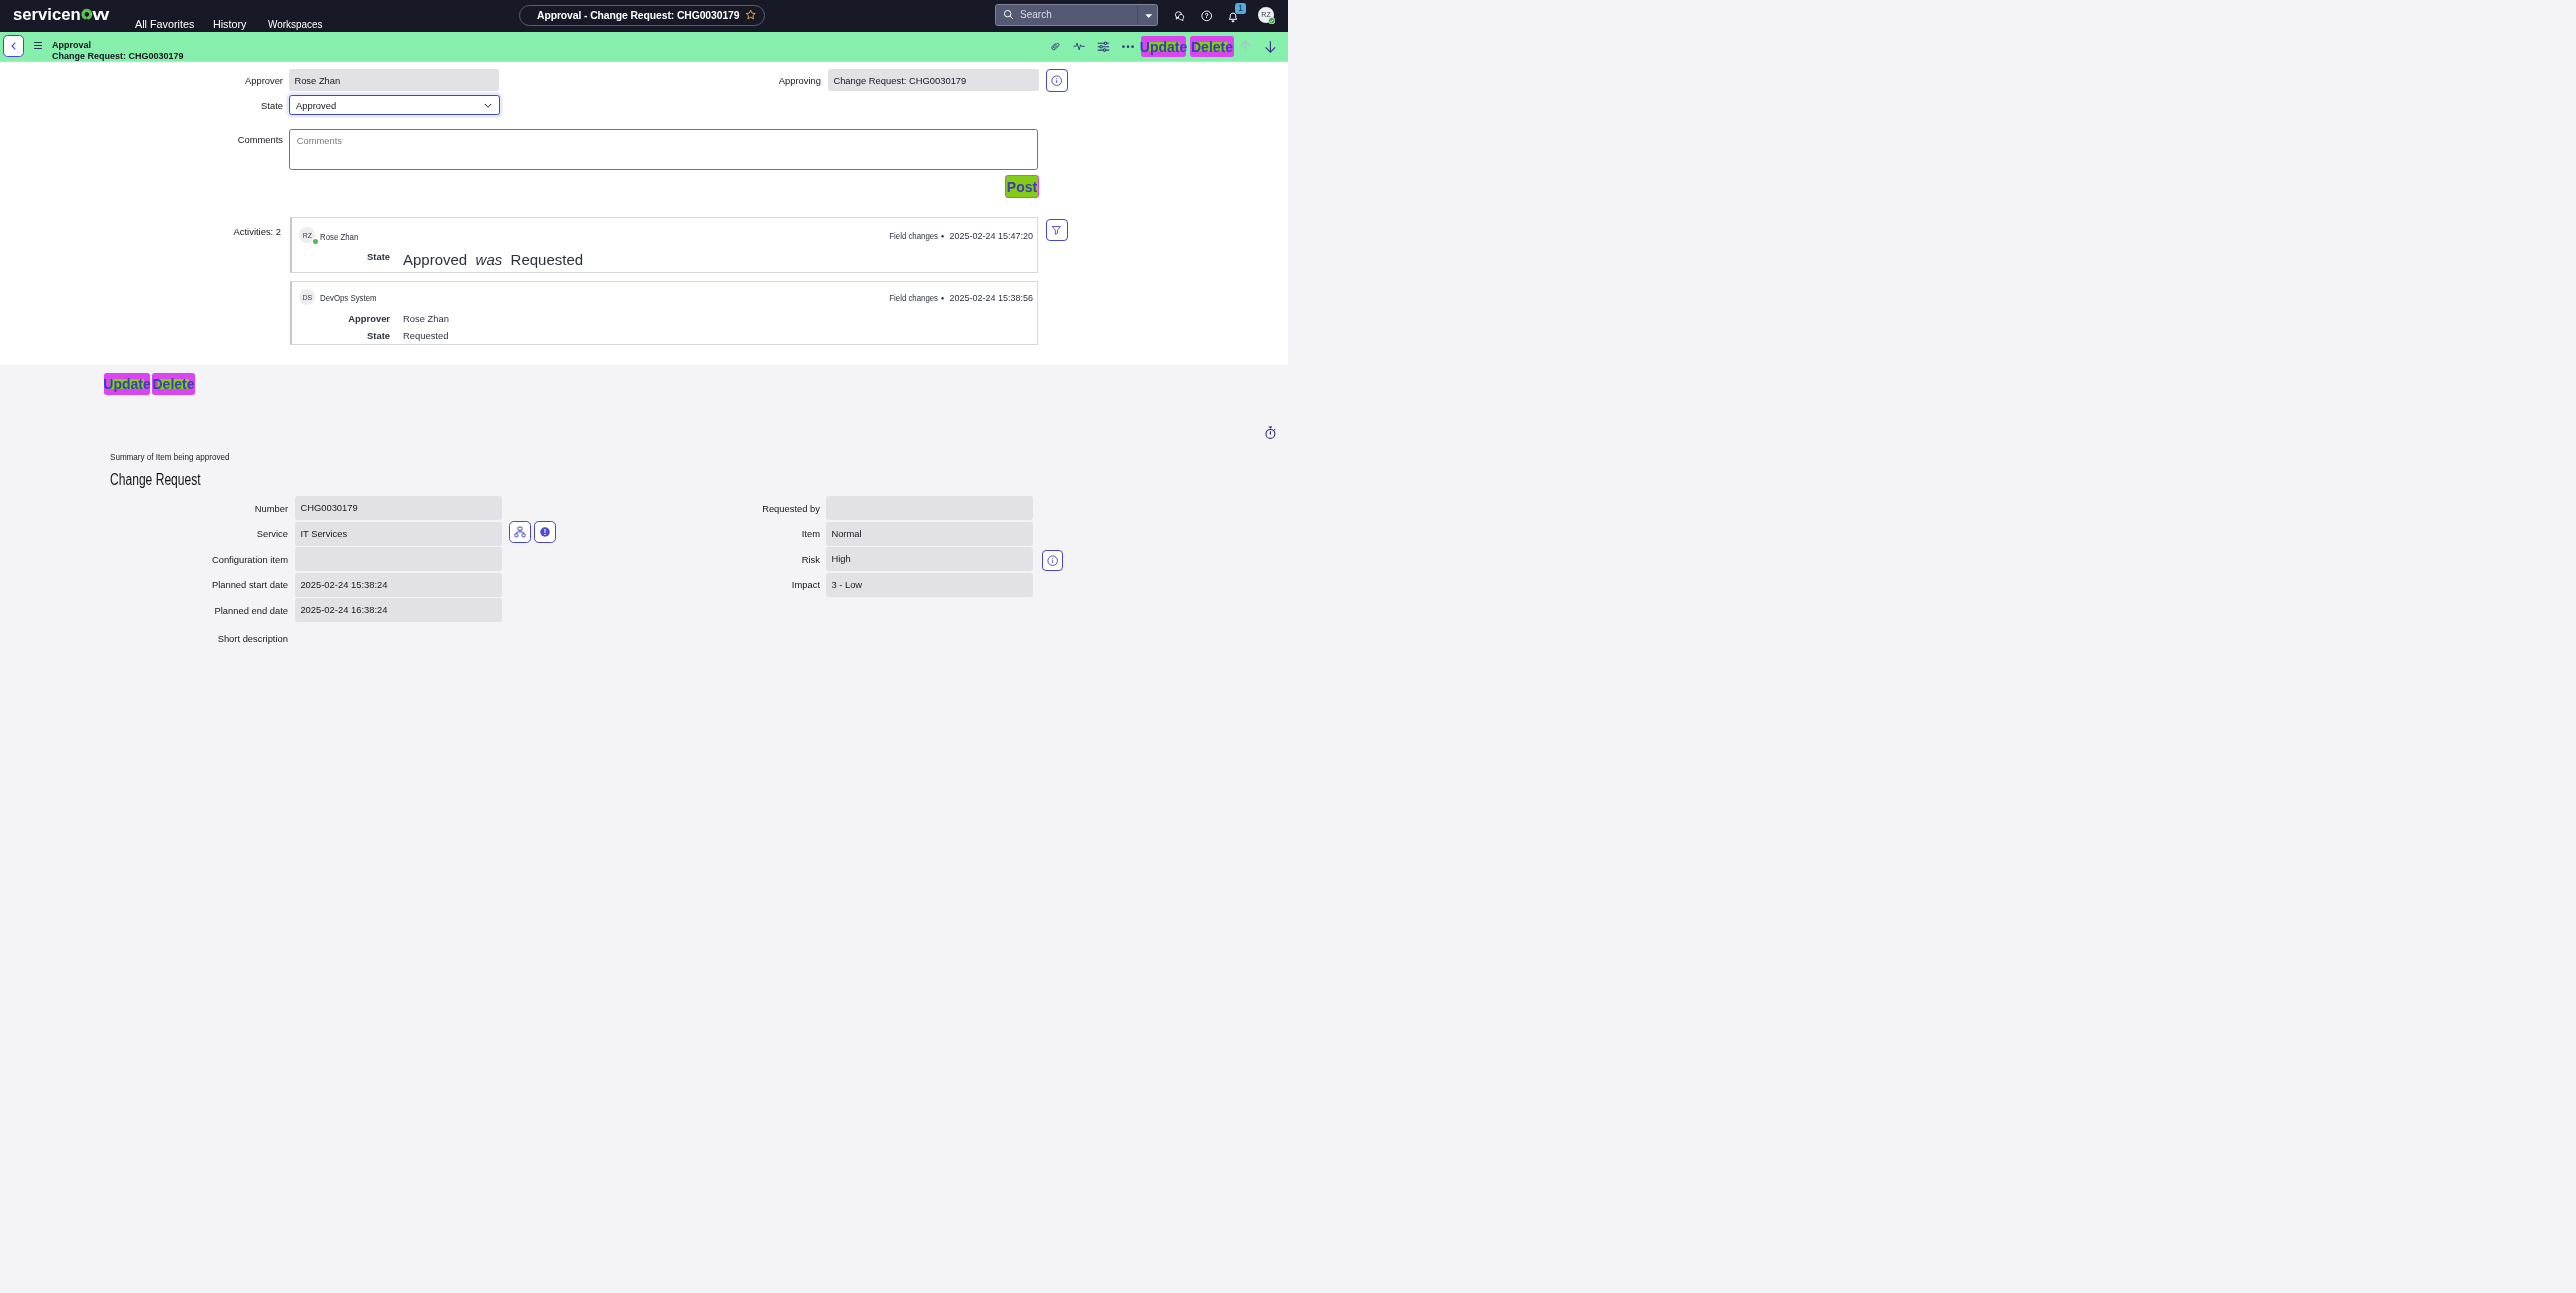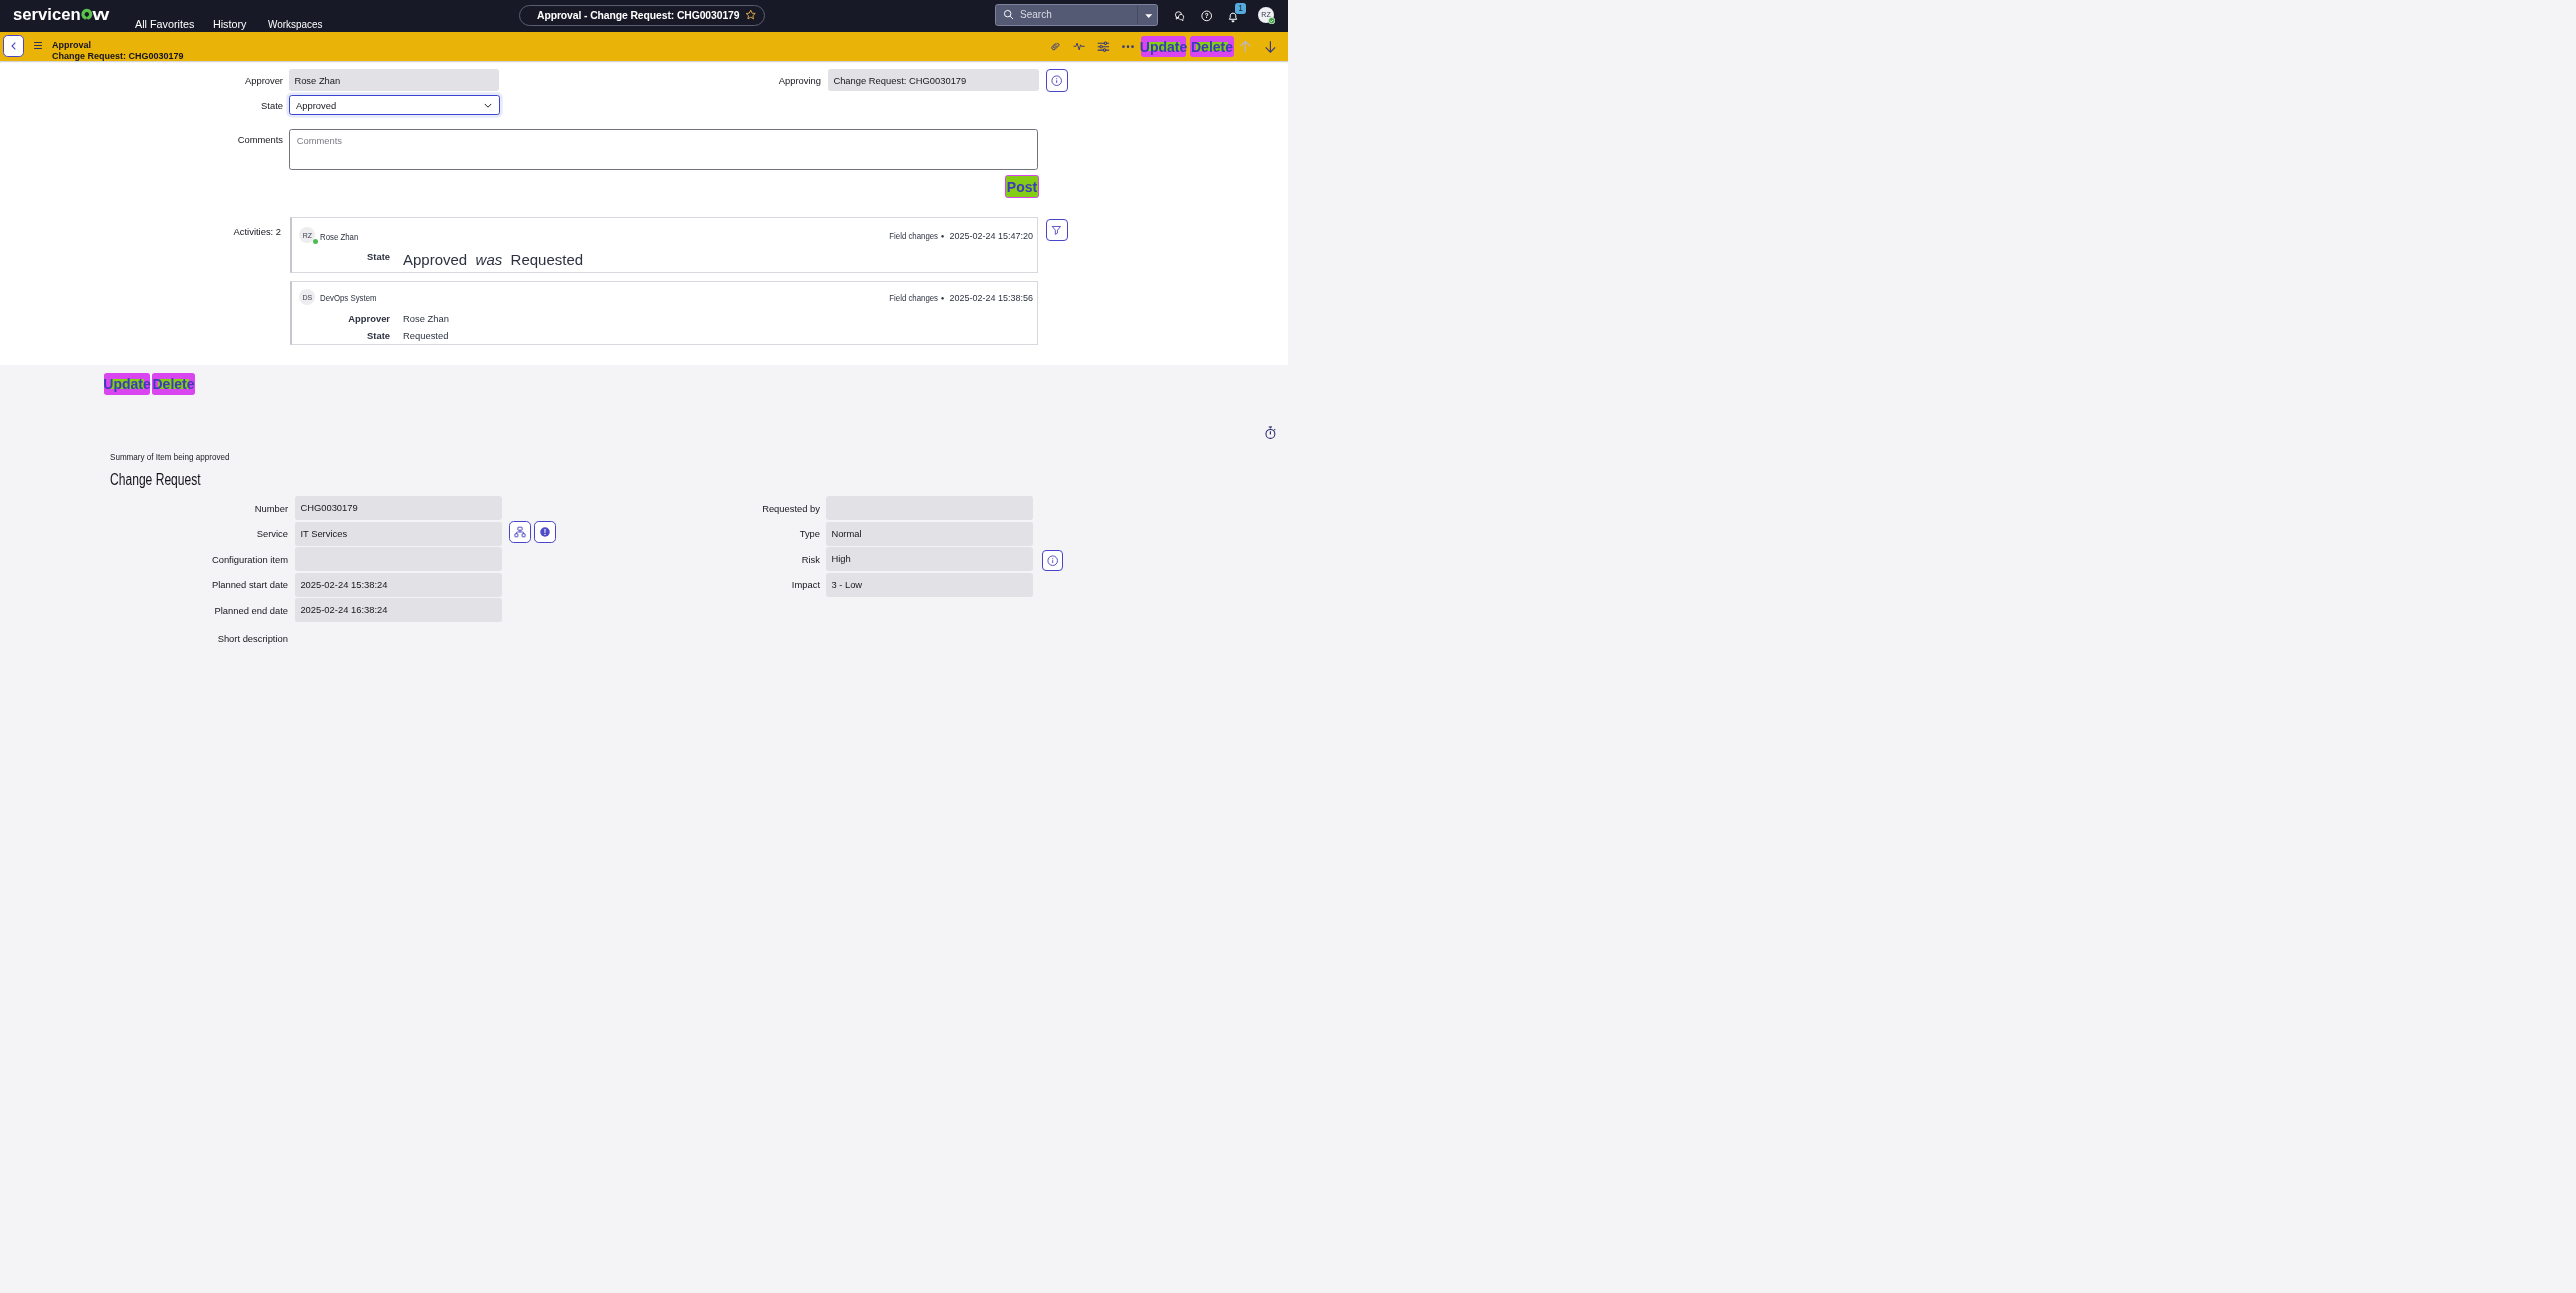--- a/index.html
+++ b/index.html
@@ -15,21 +15,21 @@
   .pill { position:absolute; left:519px; top:4.7px; width:246px; height:21px; border:0.7px solid #5a5e70; border-radius:10.8px; display:flex; align-items:center; }
   .pill .t { color:#fff; font-weight:bold; font-size:10.4px; margin-left:17px; white-space:nowrap; letter-spacing:-0.1px; }
   .searchbox { position:absolute; left:995px; top:4px; width:163px; height:21.5px; background:#555a74; border:0.7px solid #7f829b; border-radius:2.7px; display:flex; align-items:center; }
   .searchbox .divider { position:absolute; left:141px; top:0.7px; bottom:0.7px; width:0.7px; background:#454a63; }
   .searchbox .txt { color:#d9dbe6; font-size:10px; margin-left:6px; }
   .navicon { position:absolute; top:0; height:32px; display:flex; align-items:center; justify-content:center; width:23px; }
   .avatar { position:absolute; left:1258px; top:6.7px; width:16px; height:16px; background:#eef0f3; border-radius:50%; display:flex; align-items:center; justify-content:center; font-size:7px; color:#39414e; }
   .badge { position:absolute; left:1235px; top:2.7px; width:11.4px; height:11.4px; background:#55abdc; border-radius:2.7px; color:#1b2430; font-size:8.4px; display:flex; align-items:center; justify-content:center; }
 
   
-  .toolbar { position:absolute; top:32px; left:0; width:1288px; height:30px; background:#eab308; border-bottom:0.7px solid #d3d3da; }
+  .toolbar { position:absolute; top:32px; left:0; width:1288px; height:30px; background:#86efac; border-bottom:0.7px solid #d3d3da; }
   .backbtn { position:absolute; left:3.4px; top:3.4px; width:21px; height:21.5px; background:#fff; border:0.7px solid #4a46c6; border-radius:4.7px; display:flex; align-items:center; justify-content:center; }
   .burger { position:absolute; left:34px; top:10px; width:7.7px; }
   .burger div { height:1px; background:#2c2e60; margin-bottom:2.2px; border-radius:0.7px; }
   .crumb { position:absolute; left:52px; top:8px; font-weight:bold; font-size:9px; line-height:10.8px; color:#14141f; }
   .btn { background:#84cc16; border:6px solid #d946ef; border-radius:2.7px; color:#3e3bbc; font-weight:bold; font-size:14px; font-family:"Liberation Sans", sans-serif; display:flex; align-items:center; justify-content:center; }
 
   
   .formarea { position:absolute; top:63px; left:0; width:1288px; height:303px; background:#fff; }
   .lbl { position:absolute; font-size:9.4px; color:#16161d; text-align:right; }
   .ginput { position:absolute; background:#e2e2e6; border-radius:2.7px; font-size:9.4px; color:#16161d; display:flex; align-items:center; padding-left:5.4px; }
@@ -248,21 +248,21 @@
   <div class="iconbtn" style="left:534px;top:521px;width:21.5px;height:22px;border-radius:4.7px">
     <svg width="10" height="10" viewBox="0 0 21 21">
         <circle cx="10.5" cy="10.5" r="10" fill="#4e4cc8"></circle>
         <rect x="9.4" y="4.2" width="2.2" height="8.3" rx="1" fill="#fff"></rect>
         <circle cx="10.5" cy="15.6" r="1.4" fill="#fff"></circle>
       </svg>
   </div>
 
   <div class="lbl" style="left:719px;top:503px;width:101px">Requested by</div>
   <div class="ginput" style="left:826px;top:496px;width:207px;height:23.6px"></div>
-  <div class="lbl" style="left:719px;top:528px;width:101px">Type</div>
+  <div class="lbl" style="left:719px;top:528px;width:101px">Item</div>
   <div class="ginput" style="left:826px;top:522px;width:207px;height:23.6px">Normal</div>
   <div class="lbl" style="left:719px;top:554px;width:101px">Risk</div>
   <div class="ginput" style="left:826px;top:547px;width:207px;height:23.6px">High</div>
   <div class="lbl" style="left:719px;top:579px;width:101px">Impact</div>
   <div class="ginput" style="left:826px;top:573px;width:207px;height:23.6px">3 - Low</div>
 
   <div class="iconbtn" style="left:1042px;top:550px;width:21px;height:21px">
     <svg width="11.4" height="11.4" viewBox="0 0 20 20" fill="none" stroke="#4340c0" stroke-width="1.6">
         <circle cx="10" cy="10" r="8.4"></circle>
         <path d="M10 9.2 v4.8"></path>

